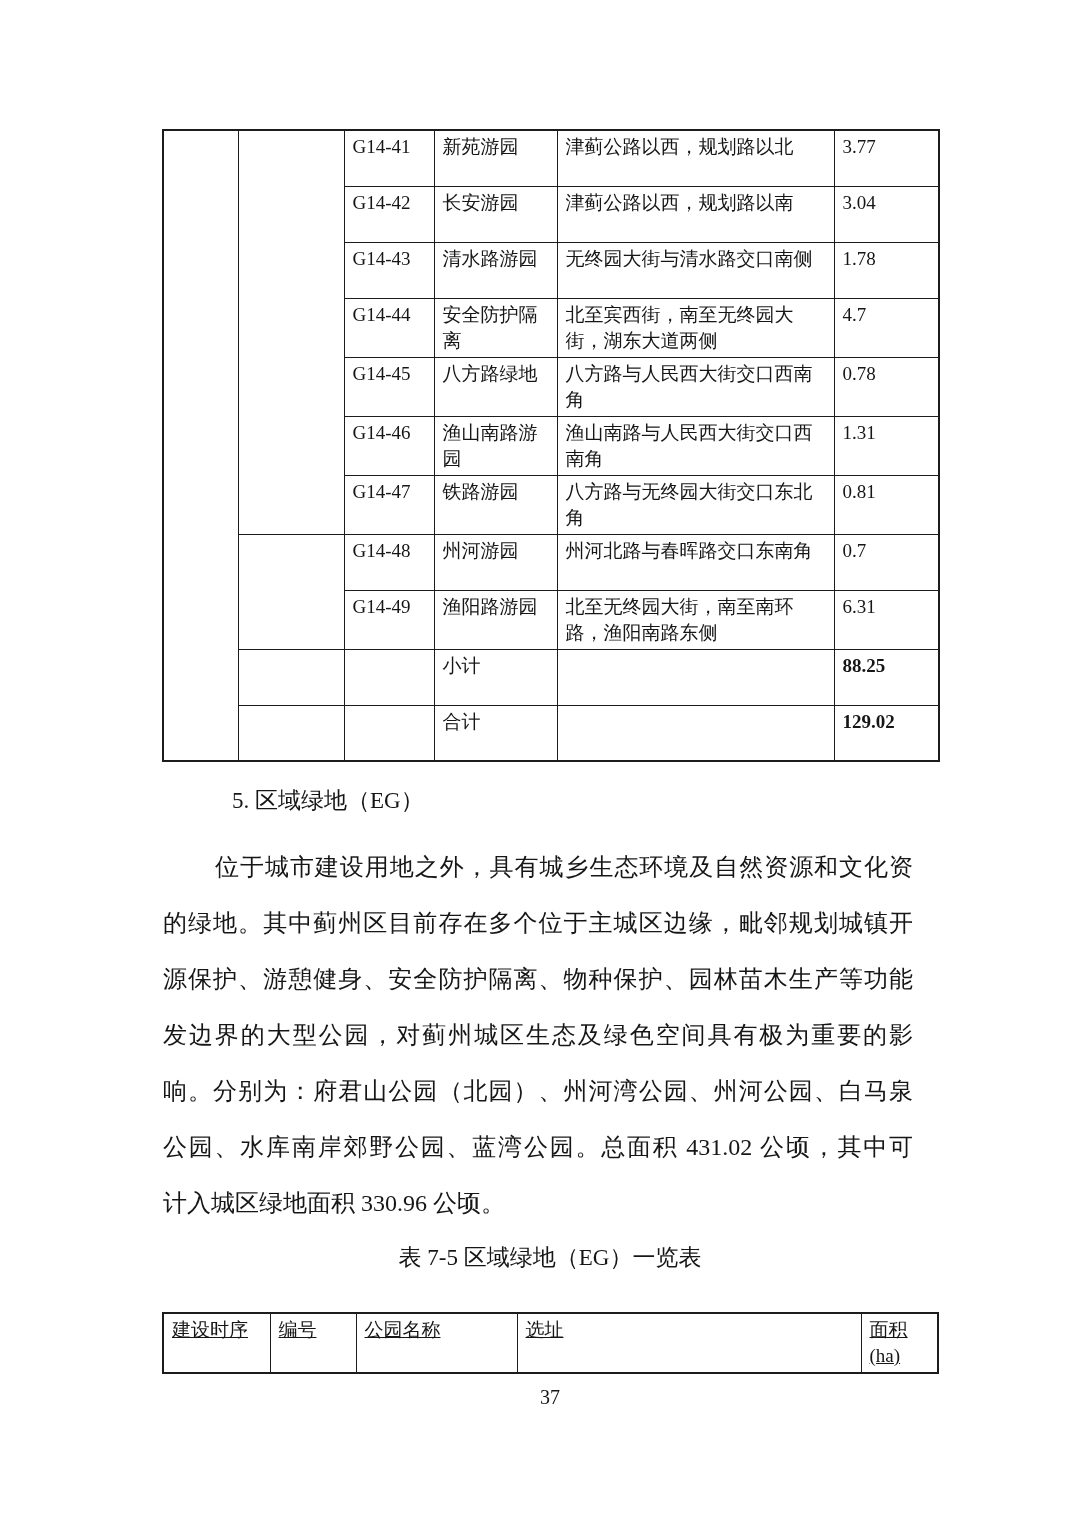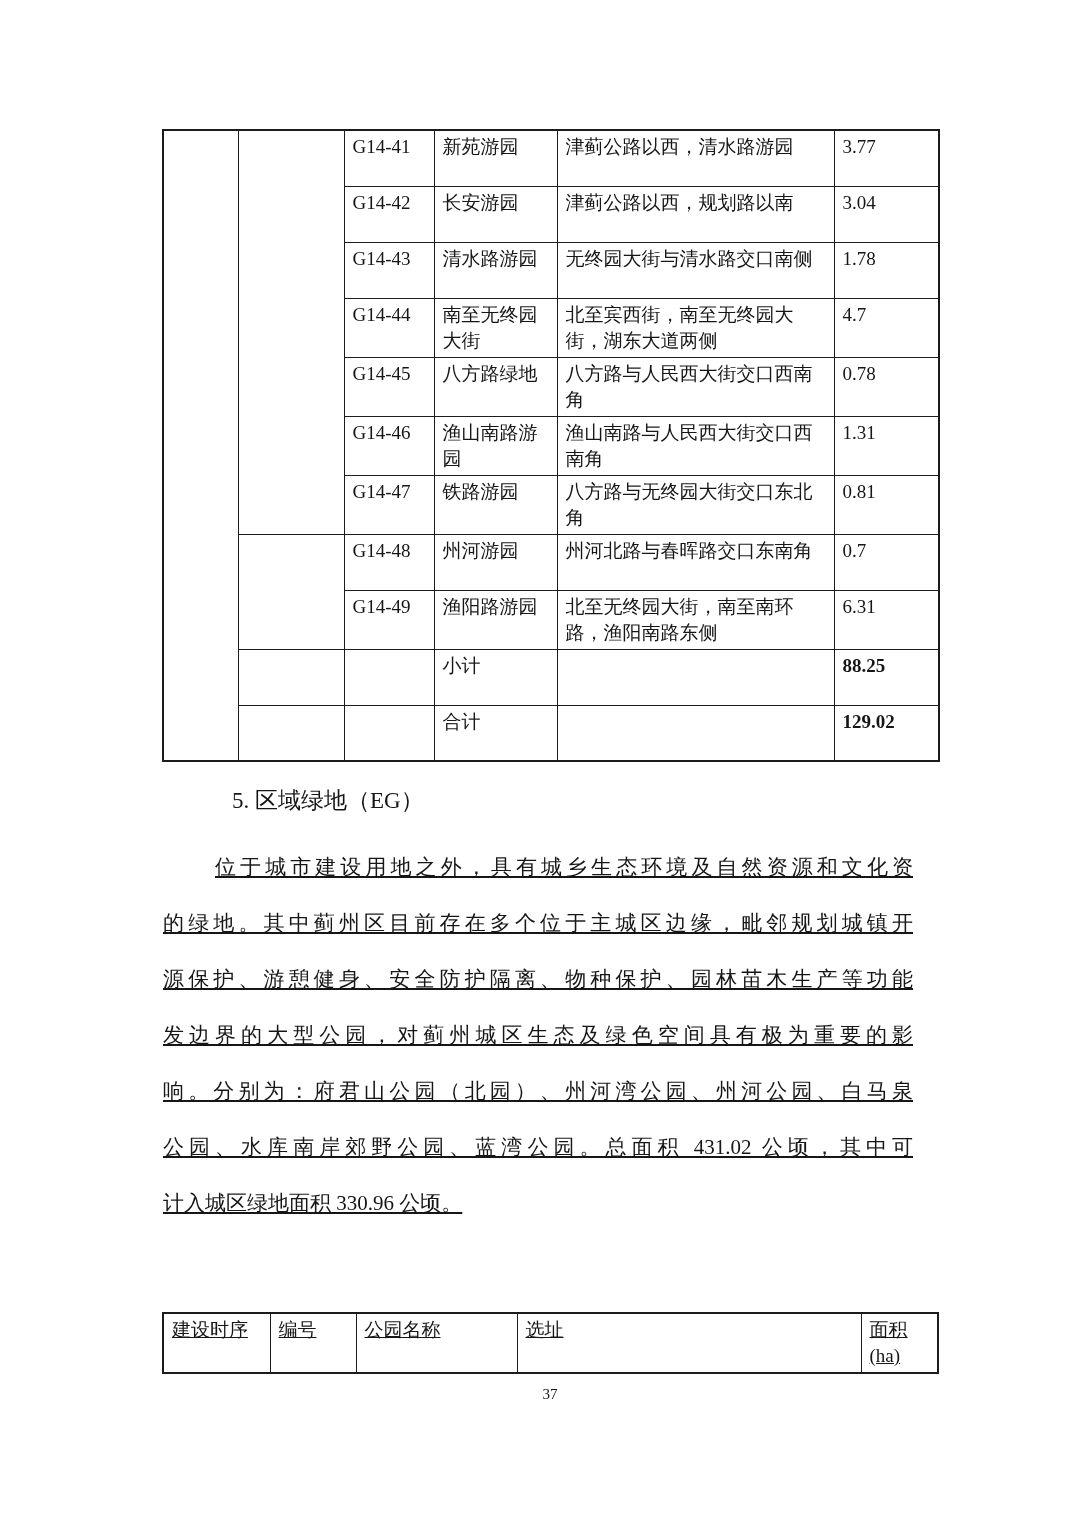--- a/index.html
+++ b/index.html
@@ -44,26 +44,25 @@
     font-size: 23px;
     line-height: 30px;
     box-sizing: border-box;
   }
   .paragraph {
     position: absolute;
     left: 163px; top: 839px;
     width: 750px;
   }
   .pline {
-    font-size: 21px;
+    font-size: 24px;
     line-height: 56px;
     height: 56px;
     white-space: nowrap;
     overflow: hidden;
-    text-decoration: underline;
   }
   .pline.just {
     text-align: justify;
     text-align-last: justify;
     text-justify: inter-character;
   }
   .pline.indent { text-indent: 52px; }
 
   .table-caption {
     position: absolute;
@@ -72,21 +71,21 @@
     text-align: center;
     font-size: 23px;
     line-height: 30px;
   }
 
   .page-number {
     position: absolute;
     left: 162px; top: 1386px;
     width: 776px;
     text-align: center;
-    font-size: 15px;
+    font-size: 20px;
   }
 </style>
 </head>
 <body>
 
 <div class="page">
 
   <table class="doc-table top-table">
     <colgroup>
       <col style="width:75px">
@@ -95,38 +94,38 @@
       <col style="width:123px">
         <col style="width:277px">
         <col style="width:105px">
     </colgroup>
     <tbody>
       <tr>
         <td rowspan="11"></td>
         <td rowspan="7"></td>
         <td>G14-41</td>
         <td>新苑游园</td>
-        <td>津蓟公路以西，清水路游园</td>
+        <td>津蓟公路以西，规划路以北</td>
         <td>3.77</td>
       </tr>
       <tr>
         <td>G14-42</td>
         <td>长安游园</td>
         <td>津蓟公路以西，规划路以南</td>
         <td>3.04</td>
       </tr>
       <tr>
         <td>G14-43</td>
         <td>清水路游园</td>
         <td>无终园大街与清水路交口南侧</td>
         <td>1.78</td>
       </tr>
       <tr>
         <td>G14-44</td>
-        <td>南至无终园大街</td>
+        <td>安全防护隔离</td>
         <td>北至宾西街，南至无终园大街，湖东大道两侧</td>
         <td>4.7</td>
       </tr>
       <tr>
         <td>G14-45</td>
         <td>八方路绿地</td>
         <td>八方路与人民西大街交口西南角</td>
         <td>0.78</td>
       </tr>
       <tr>
@@ -176,20 +175,21 @@
   <div class="paragraph">
     <div class="pline just indent">位于城市建设用地之外，具有城乡生态环境及自然资源和文化资</div>
     <div class="pline just">的绿地。其中蓟州区目前存在多个位于主城区边缘，毗邻规划城镇开</div>
     <div class="pline just">源保护、游憩健身、安全防护隔离、物种保护、园林苗木生产等功能</div>
     <div class="pline just">发边界的大型公园，对蓟州城区生态及绿色空间具有极为重要的影</div>
     <div class="pline just">响。分别为：府君山公园（北园）、州河湾公园、州河公园、白马泉</div>
     <div class="pline just">公园、水库南岸郊野公园、蓝湾公园。总面积 431.02 公顷，其中可</div>
     <div class="pline">计入城区绿地面积 330.96 公顷。</div>
   </div>
 
+  <div class="table-caption">表 7-5 区域绿地（EG）一览表</div>
 
   <table class="doc-table bottom-table">
     <colgroup>
       <col style="width:107px">
         <col style="width:86px">
         <col style="width:161px">
       <col style="width:344px">
         <col style="width:77px">
     </colgroup>
     <tbody>

